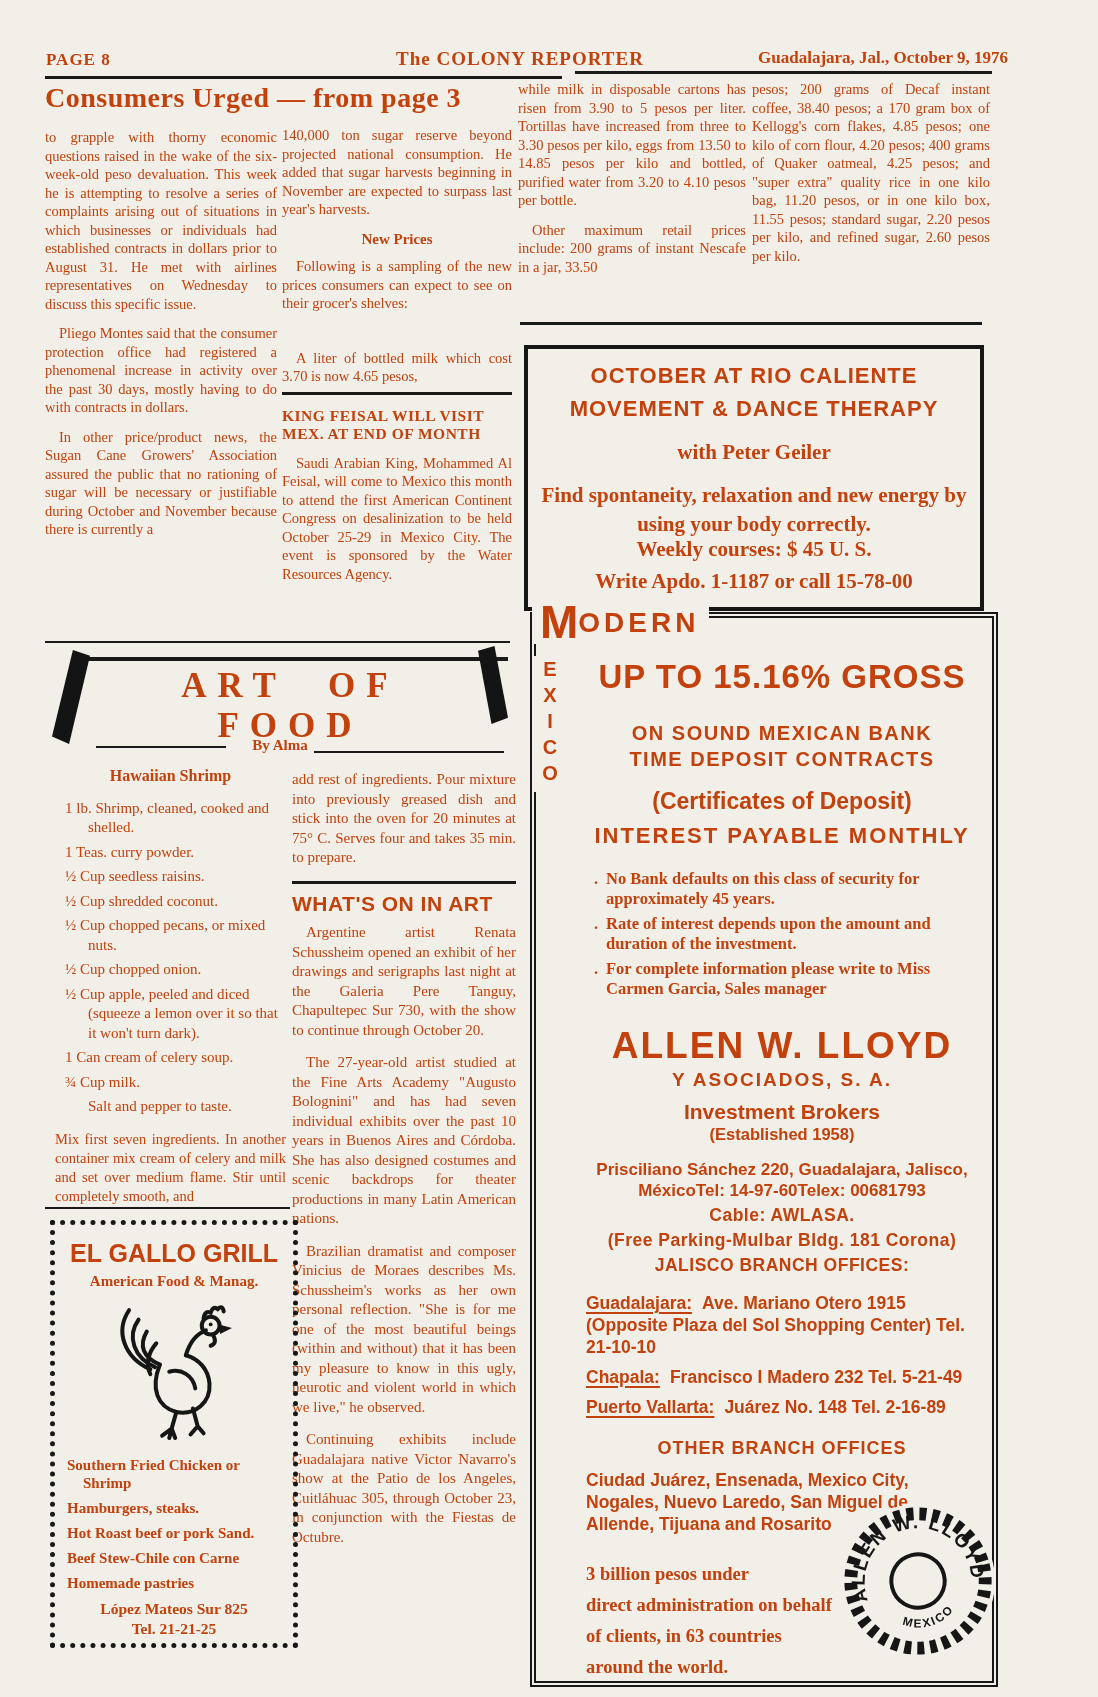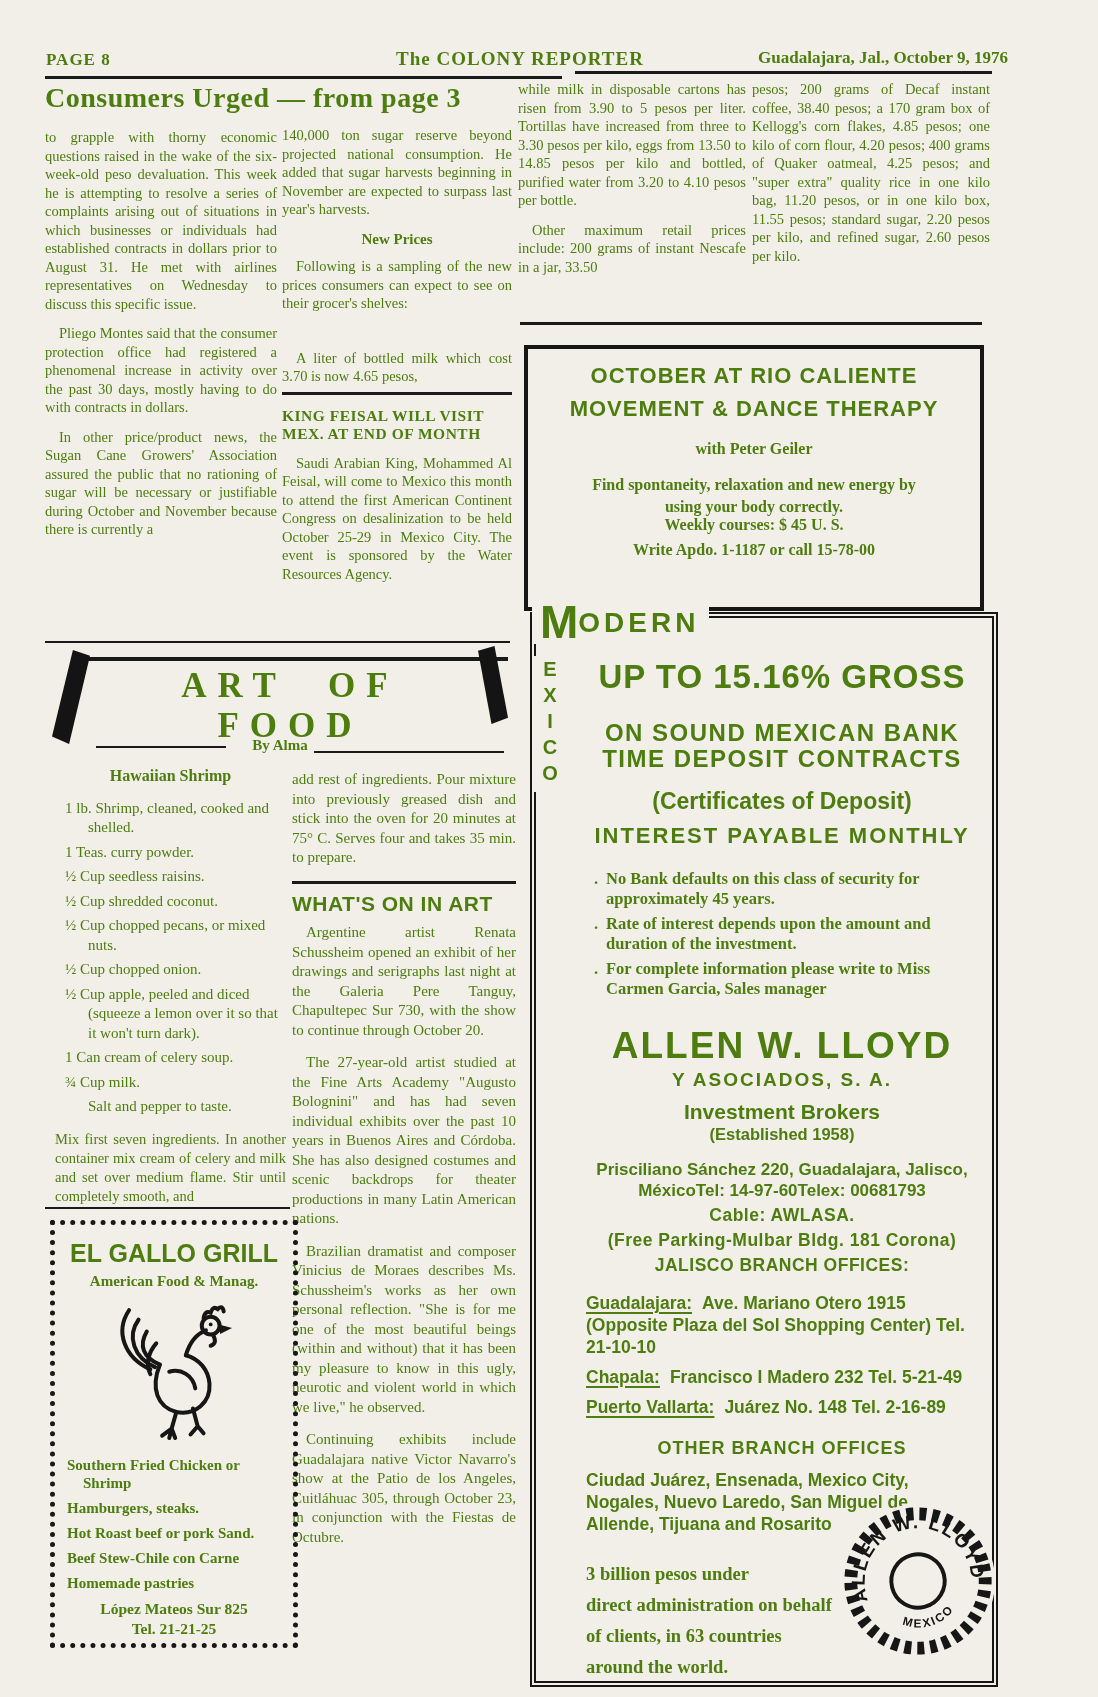--- a/index.html
+++ b/index.html
@@ -1,35 +1,35 @@
 <!DOCTYPE html>
 <html><head>
 <meta charset="utf-8">
 <style>
   html,body{margin:0;padding:0;background:#777;}
   .page{position:relative;width:1098px;height:1697px;margin:0 auto;background:#f2efe8;
-        font-family:"Liberation Serif",serif;color:#4d7c0f;overflow:hidden;}
+        font-family:"Liberation Serif",serif;color:#c2410c;overflow:hidden;}
   .abs{position:absolute;}
   .rule{position:absolute;background:#1a1a1a;}
   
   .pg-label{left:46px;top:50px;font-size:17px;font-weight:bold;letter-spacing:1px;}
   .masthead{left:370px;top:48px;width:300px;text-align:center;font-size:19px;font-weight:bold;letter-spacing:1px;}
   .dateline{left:706px;top:48px;width:302px;text-align:right;font-size:17px;font-weight:bold;}
   .headline{left:45px;top:82px;width:472px;font-size:28px;font-weight:bold;letter-spacing:.5px;}
   
   .col{position:absolute;text-align:justify;font-size:14.5px;line-height:18.5px;}
   .col p{margin:0 0 11px;}
   .col p.ind{text-indent:14px;}
   .subhead-c{text-align:center;font-weight:bold;font-size:15px;margin:4px 0 9px;}
   .subhead-l{font-weight:bold;font-size:15.5px;letter-spacing:.5px;margin:4px 0 10px;text-align:left;}
   .col-rule{height:3px;background:#1a1a1a;margin:6px 0 12px;}
   
   .rio{left:524px;top:345px;width:452px;height:258px;border:4px solid #161616;text-align:center;}
   .rio-h{font-family:"Liberation Sans",sans-serif;font-weight:bold;font-size:22px;letter-spacing:1px;}
-  .rio-b{font-weight:bold;font-size:16px;}
+  .rio-b{font-weight:bold;font-size:21px;}
   
   .wedge{position:absolute;background:#141414;}
   .food-title{left:96px;top:666px;width:388px;text-align:center;font-size:35px;font-weight:bold;
               letter-spacing:11px;word-spacing:22px;}
   .byline{left:232px;top:737px;width:96px;text-align:center;font-size:15px;font-weight:bold;}
   
   .recipe{left:55px;top:766px;width:231px;font-size:15px;line-height:19.5px;}
   .recipe-title{text-align:center;font-weight:bold;font-size:16px;margin-bottom:13px;}
   .ing{padding-left:33px;text-indent:-23px;margin-bottom:5px;}
   .ing-noqty{padding-left:33px;margin-bottom:5px;}
@@ -51,21 +51,21 @@
   .mx-ad{left:530px;top:612px;width:456px;height:1063px;border:6px double #161616;}
   .mx-brand{position:absolute;left:-4px;top:-16px;background:#f2efe8;padding:0 10px 2px 8px;
             font-family:"Liberation Sans",sans-serif;font-weight:bold;white-space:nowrap;}
   .m-big{font-size:46px;line-height:40px;vertical-align:-6px;}
   .m-rest{font-size:28px;letter-spacing:4px;}
   .mx-vert{position:absolute;left:-4px;top:38px;width:36px;background:#f2efe8;text-align:center;
            font-family:"Liberation Sans",sans-serif;font-weight:bold;font-size:20px;line-height:26px;padding-bottom:6px;}
   .mx-content{position:absolute;left:0;top:0;right:0;padding:16px 14px 0 50px;text-align:center;
               font-family:"Liberation Sans",sans-serif;}
   .mx-gross{margin-top:24px;font-size:33px;font-weight:bold;letter-spacing:1px;}
-  .mx-sub{margin-top:24px;font-size:24px;font-weight:bold;letter-spacing:1.5px;line-height:26px;}
+  .mx-sub{margin-top:24px;font-size:20px;font-weight:bold;letter-spacing:1.5px;line-height:26px;}
   .mx-cert{font-size:23px;font-weight:bold;margin-top:16px;}
   .mx-int{font-size:22px;font-weight:bold;letter-spacing:2px;margin-top:8px;}
   .mx-bullets{margin-top:20px;text-align:left;font-family:"Liberation Serif",serif;
               font-weight:bold;font-size:16.5px;line-height:20px;}
   .mx-bullet{display:flex;margin-bottom:5px;}
   .b-marker{width:20px;text-align:center;flex:none;}
   .mx-co{margin-top:26px;font-size:37px;font-weight:bold;letter-spacing:2px;}
   .mx-co2{font-size:19px;font-weight:bold;letter-spacing:2px;margin-top:2px;}
   .mx-role{font-size:21px;font-weight:bold;margin-top:9px;}
   .mx-est{font-size:16.5px;font-weight:bold;margin-top:1px;}

